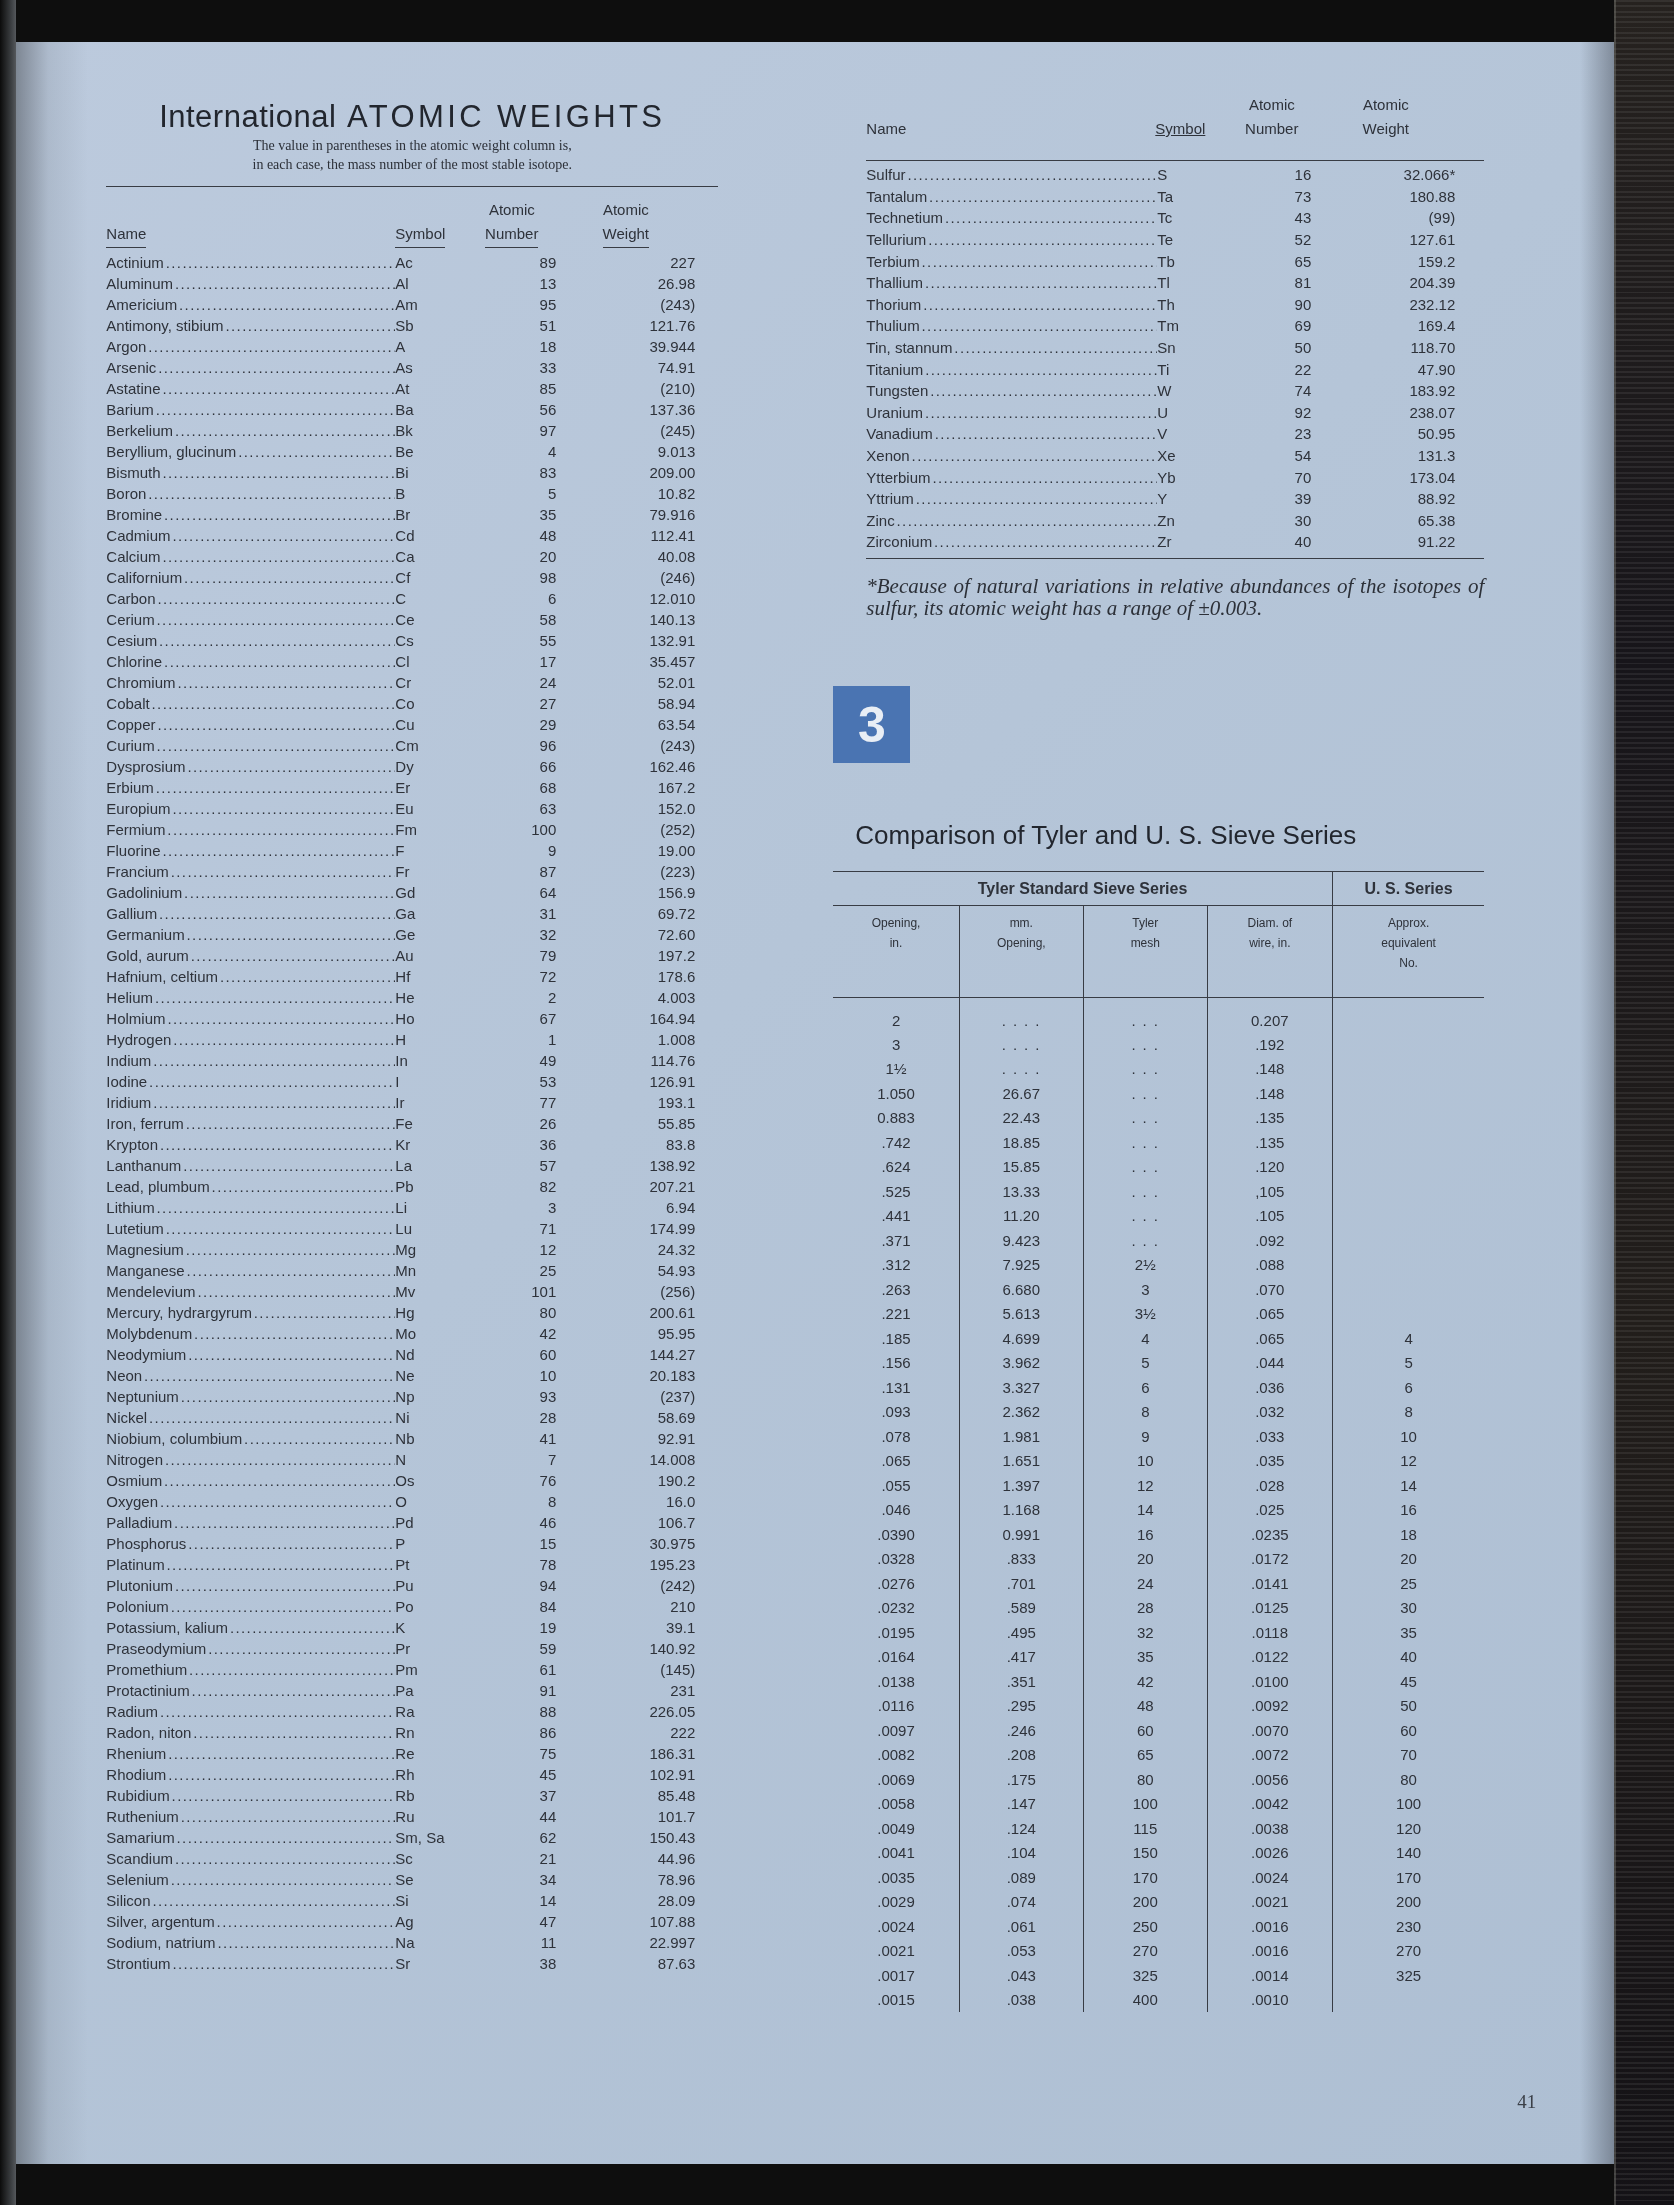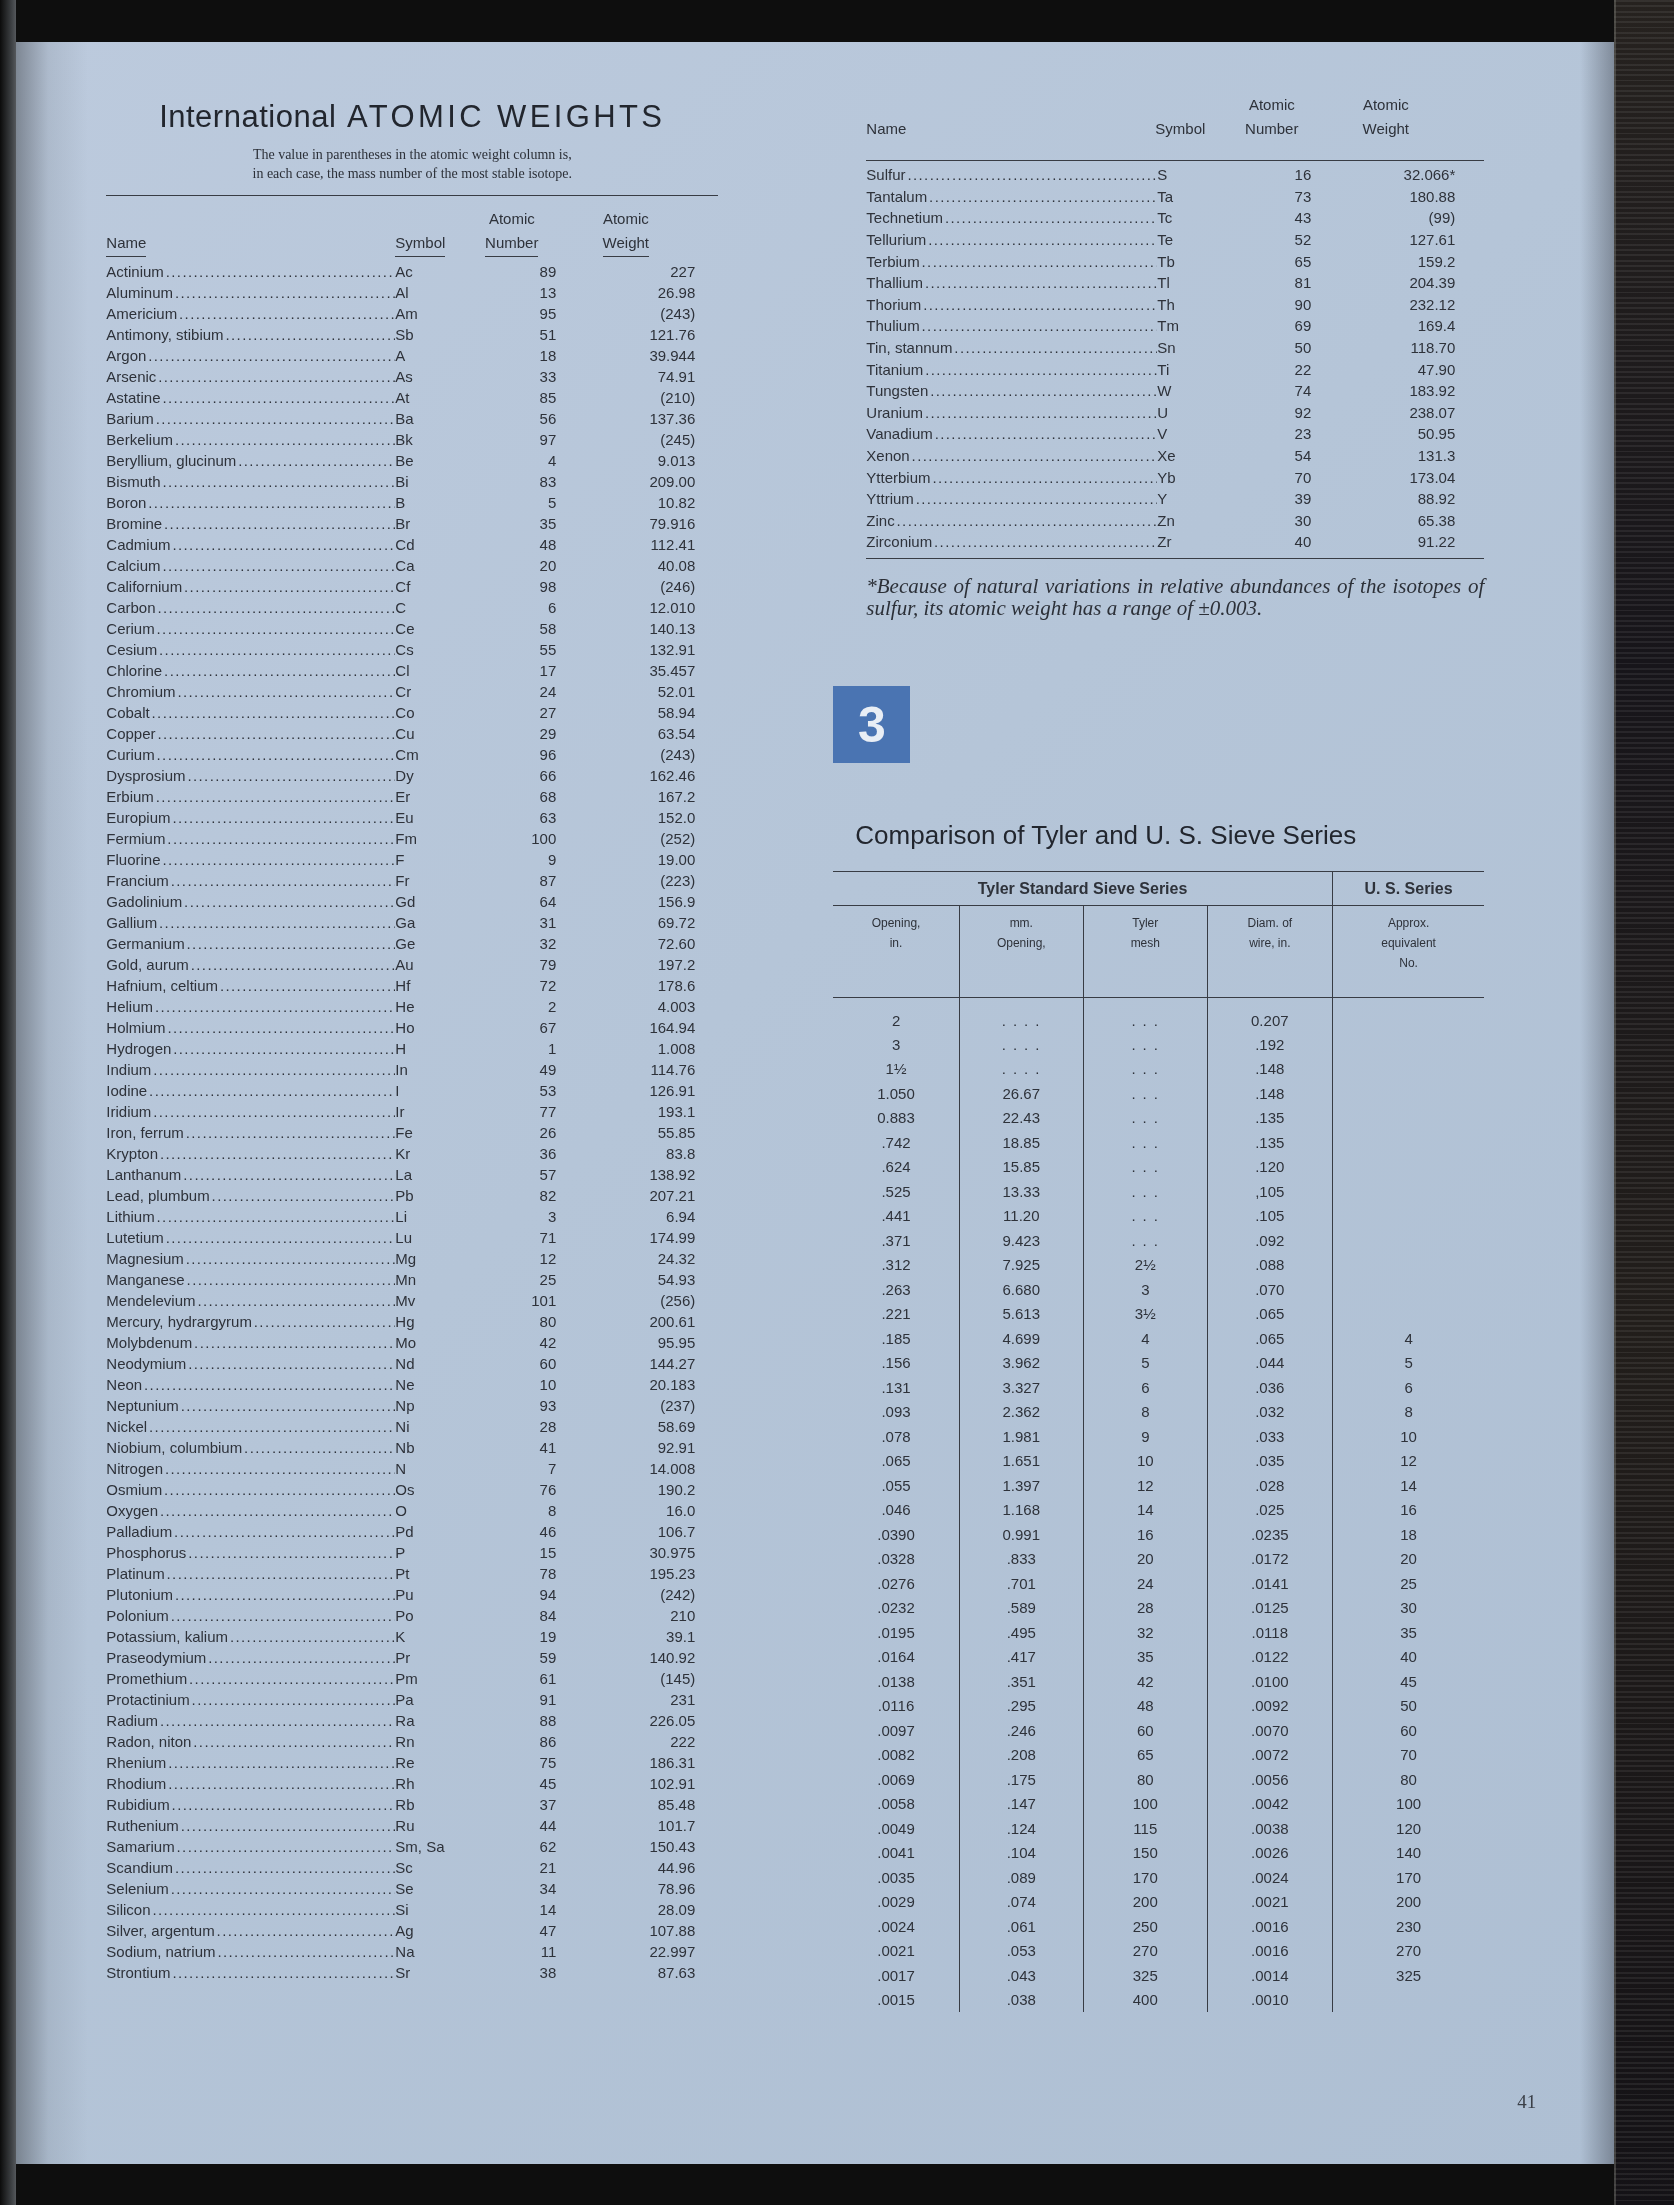--- a/index.html
+++ b/index.html
@@ -32,28 +32,28 @@
       repeating-linear-gradient(180deg,rgba(255,255,255,.07) 0 1.9px,rgba(0,0,0,0) 1.9px 5.3px),
       linear-gradient(180deg,#26221f 0%,#17151a 30%,#221e1b 60%,#141216 100%);
   }
   .fore-edge .edge-light{position:absolute;left:0;top:0;width:1.9px;height:100%;background:#6e6d68;opacity:.5;}
 
   
   .col-left{position:absolute;left:90px;top:57px;width:612px;}
   .aw-title{margin:0;text-align:center;font-weight:400;font-size:31px;line-height:36px;color:#22262e;}
   .aw-title .w1{letter-spacing:0.5px;margin-right:10.6px;}
   .aw-title .w2{letter-spacing:3.4px;}
-  .aw-sub{margin:10px 0 0;text-align:center;font-family:"Liberation Serif",serif;
+  .aw-sub{margin:1px 0 0;text-align:center;font-family:"Liberation Serif",serif;
     font-size:14px;line-height:19px;color:#2c3038;}
   .rule-heavy{margin-top:11.5px;height:1.9px;background:var(--rule);}
   .rule{height:1.4px;background:var(--rule);}
 
   .athead{display:flex;margin-top:10.6px;font-size:15px;line-height:24px;align-items:flex-end;}
   .athead .h-name{width:289px;}
-  .athead .h-sym{width:72px;}
+  .athead .h-sym{width:72px;text-decoration:underline;}
   .athead .h-num{width:89px;text-align:center;}
   .athead .h-wt{width:139px;text-align:center;}
   .athead .stack div{text-align:center;}
   .col-left .athead .u{display:inline-block;border-bottom:1.4px solid var(--rule);padding-bottom:1.4px;}
   .atbody{margin-top:3.8px;}
 
   .arow{display:flex;height:21px;line-height:21px;font-size:15px;}
   .arow .c-name{width:289px;display:flex;overflow:hidden;}
   .arow .nm{white-space:nowrap;}
   .arow .dots{flex:1;overflow:hidden;white-space:nowrap;padding-left:1.9px;}

